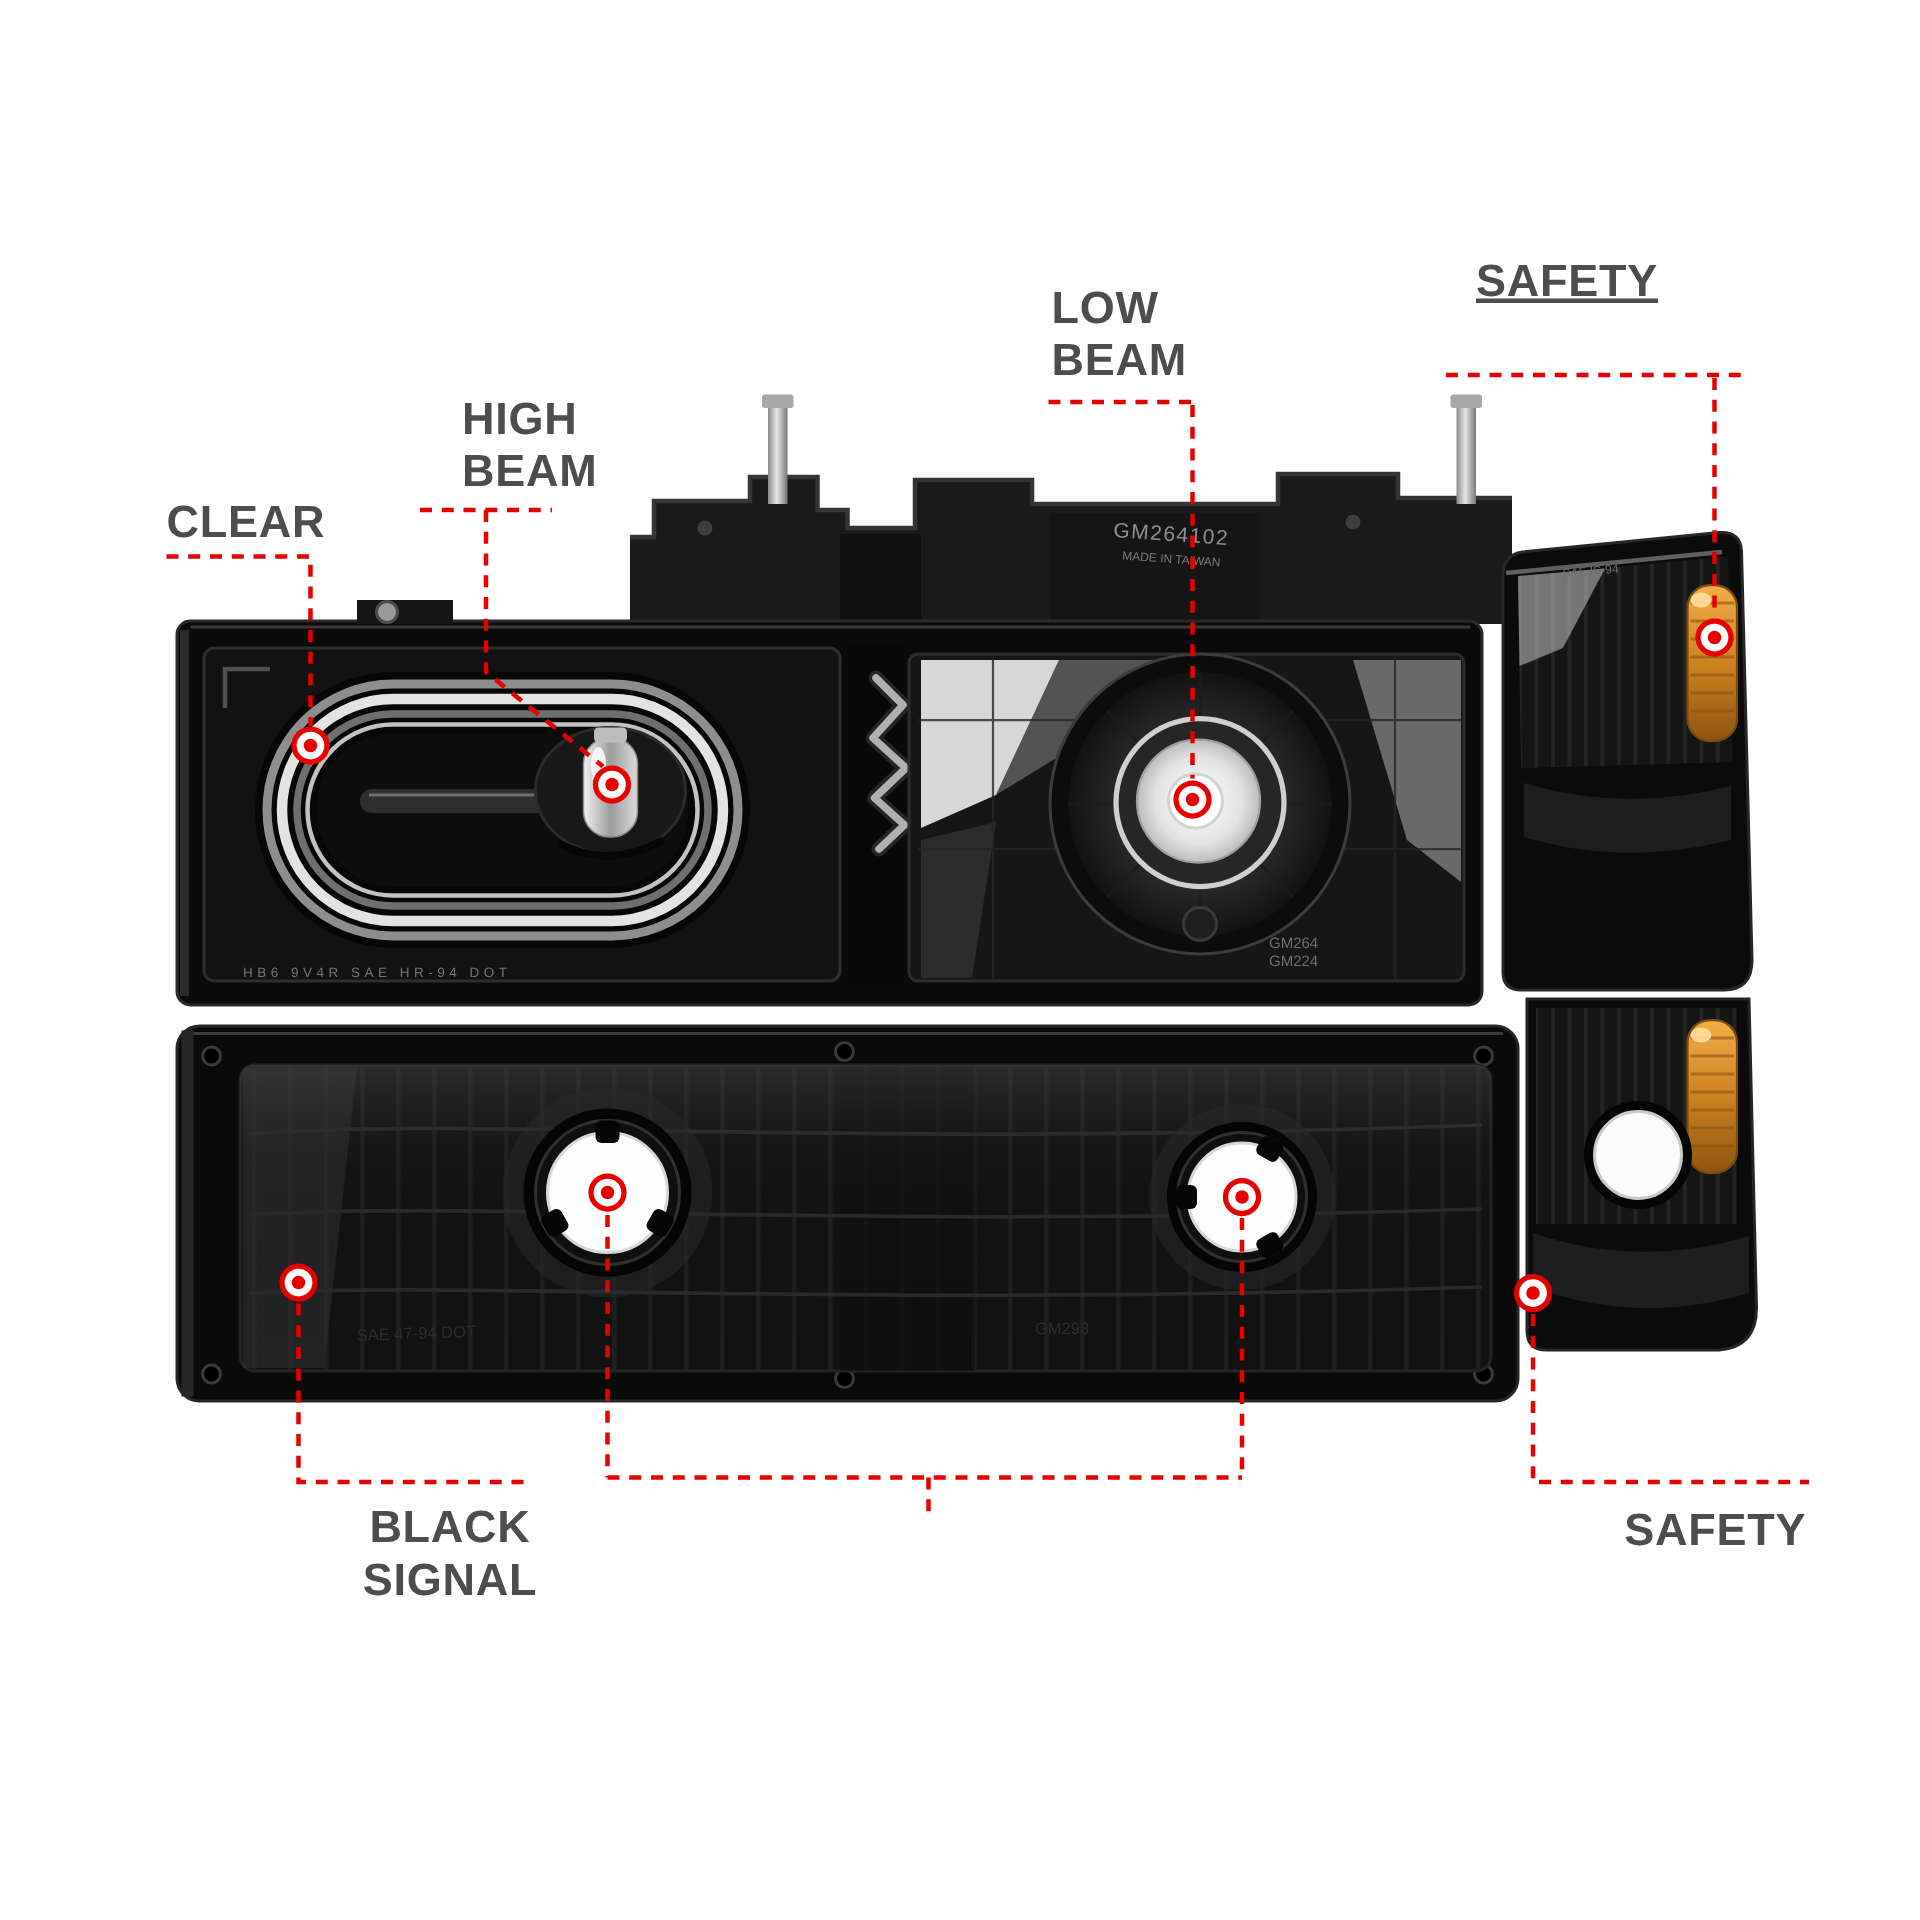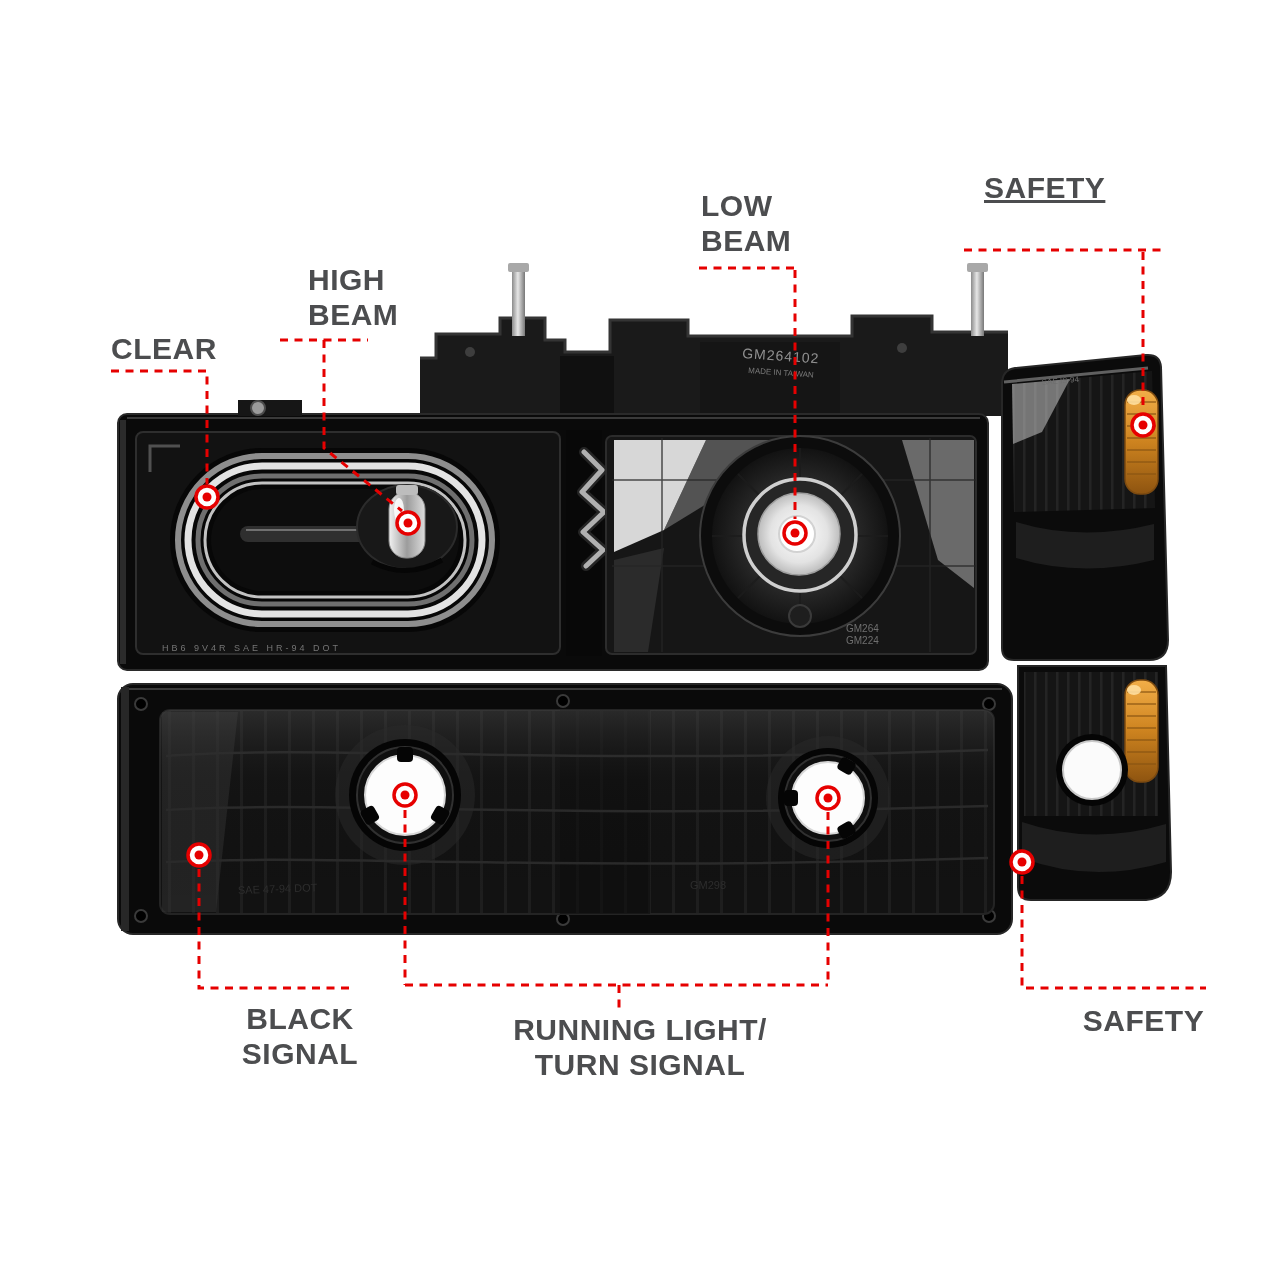--- a/index.html
+++ b/index.html
@@ -276,22 +276,18 @@
 
   <div class="callout-label" style="left:984px; top:170px;text-decoration:underline;">
     <span>SAFETY</span>
   </div>
 
   <div class="callout-label center" style="left:200px; top:1001px; width:158px;">
     <span>BLACK</span>
     <span>SIGNAL</span>
   </div>
 
-  <div class="callout-label center" style="left:452px; top:1012px; width:334px;">
-    <span>RUNNING LIGHT/</span>
-    <span>TURN SIGNAL</span>
-  </div>
 
   <div class="callout-label center" style="left:1025px; top:1003px; width:195px;">
     <span>SAFETY</span>
   </div>
 
 </div>
 
 </body></html>

